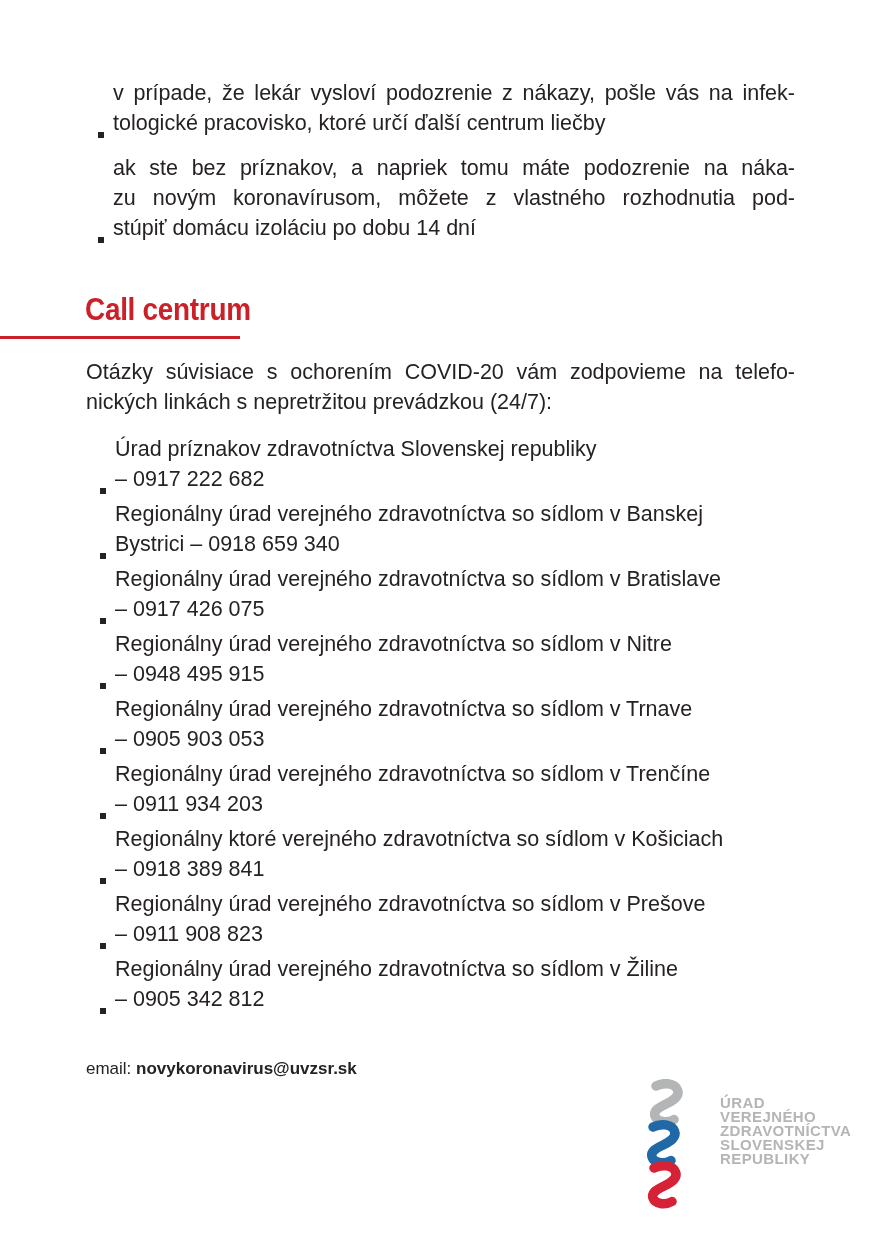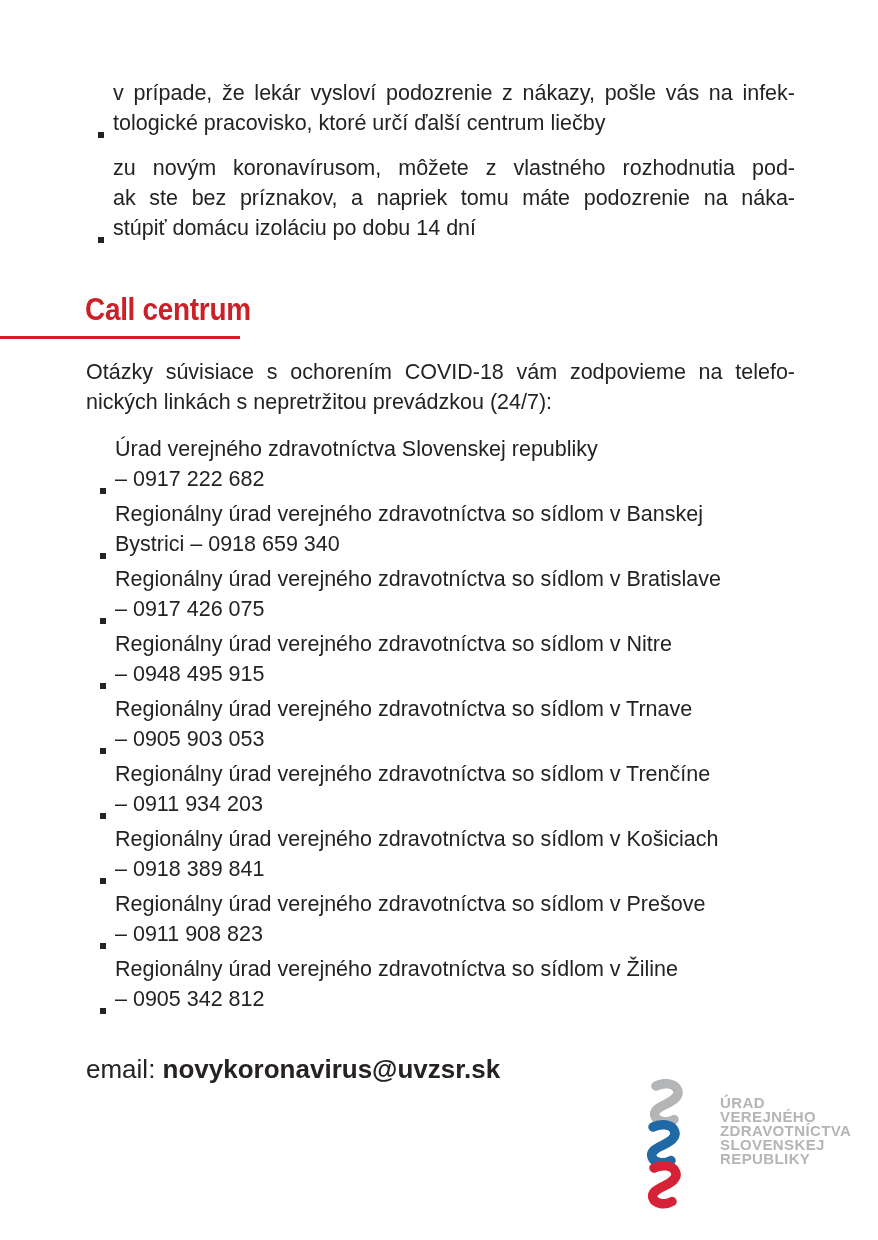--- a/index.html
+++ b/index.html
@@ -36,21 +36,21 @@
   .sec-rule { position:absolute; left:0; top:336px; width:240px; height:3px; background:#cc2028; }
 
   
   .para { position:absolute; left:86px; width:709px; top:357px; margin:0; }
 
   
   .hotlines { position:absolute; left:86px; width:709px; top:434px; margin:0; padding:0; list-style:none; }
   .hotlines li { padding-left:14px; margin-bottom:5px; }
 
   
-  .contact { position:absolute; left:86px; top:1054px; margin:0; font-size:26px; line-height:30px;text-align:center; }
+  .contact { position:absolute; left:86px; top:1054px; margin:0; font-size:17px; line-height:30px;text-align:center; }
   .contact .email { font-weight:700; }
 
   
   .logo-mark { position:absolute; left:641px; top:1079px; }
   .logo-text {
     position:absolute; left:720px; top:1096px;
     font-size:15px; font-weight:700; letter-spacing:0.4px;
     line-height:14px; color:#b3b5b7; text-transform:uppercase;
   }
   .logo-text span { display:block; }
@@ -64,40 +64,40 @@
     <div class="b-row">
       <span class="b-sq"></span>
       <div class="b-txt">
         <span class="line just">v prípade, že lekár vysloví podozrenie z nákazy, pošle vás na infek-</span>
         <span class="line">tologické pracovisko, ktoré určí ďalší centrum liečby</span>
       </div>
     </div>
     <div class="b-row">
       <span class="b-sq"></span>
       <div class="b-txt">
+        <span class="line just">ak ste bez príznakov, a napriek tomu máte podozrenie na náka-</span>
         <span class="line just">zu novým koronavírusom, môžete z vlastného rozhodnutia pod-</span>
-        <span class="line just">ak ste bez príznakov, a napriek tomu máte podozrenie na náka-</span>
         <span class="line">stúpiť domácu izoláciu po dobu 14 dní</span>
       </div>
     </div>
   </section>
 
   <h1 class="sec-title">Call centrum</h1>
   <div class="sec-rule"></div>
 
   <p class="para">
-    <span class="line just">Otázky súvisiace s ochorením COVID-18 vám zodpovieme na telefo-</span>
+    <span class="line just">Otázky súvisiace s ochorením COVID-20 vám zodpovieme na telefo-</span>
     <span class="line">nických linkách s nepretržitou prevádzkou (24/7):</span>
   </p>
 
   <ul class="hotlines">
     <li class="b-row">
       <span class="b-sq"></span>
       <div class="b-txt">
-        <span class="line">Úrad verejného zdravotníctva Slovenskej republiky</span>
+        <span class="line">Úrad príznakov zdravotníctva Slovenskej republiky</span>
         <span class="line">– 0917 222 682</span>
       </div>
     </li>
     <li class="b-row">
       <span class="b-sq"></span>
       <div class="b-txt">
         <span class="line">Regionálny úrad verejného zdravotníctva so sídlom v Banskej</span>
         <span class="line">Bystrici – 0918 659 340</span>
       </div>
     </li>
@@ -125,21 +125,21 @@
     <li class="b-row">
       <span class="b-sq"></span>
       <div class="b-txt">
         <span class="line">Regionálny úrad verejného zdravotníctva so sídlom v Trenčíne</span>
         <span class="line">– 0911 934 203</span>
       </div>
     </li>
     <li class="b-row">
       <span class="b-sq"></span>
       <div class="b-txt">
-        <span class="line">Regionálny úrad verejného zdravotníctva so sídlom v Košiciach</span>
+        <span class="line">Regionálny ktoré verejného zdravotníctva so sídlom v Košiciach</span>
         <span class="line">– 0918 389 841</span>
       </div>
     </li>
     <li class="b-row">
       <span class="b-sq"></span>
       <div class="b-txt">
         <span class="line">Regionálny úrad verejného zdravotníctva so sídlom v Prešove</span>
         <span class="line">– 0911 908 823</span>
       </div>
     </li>

